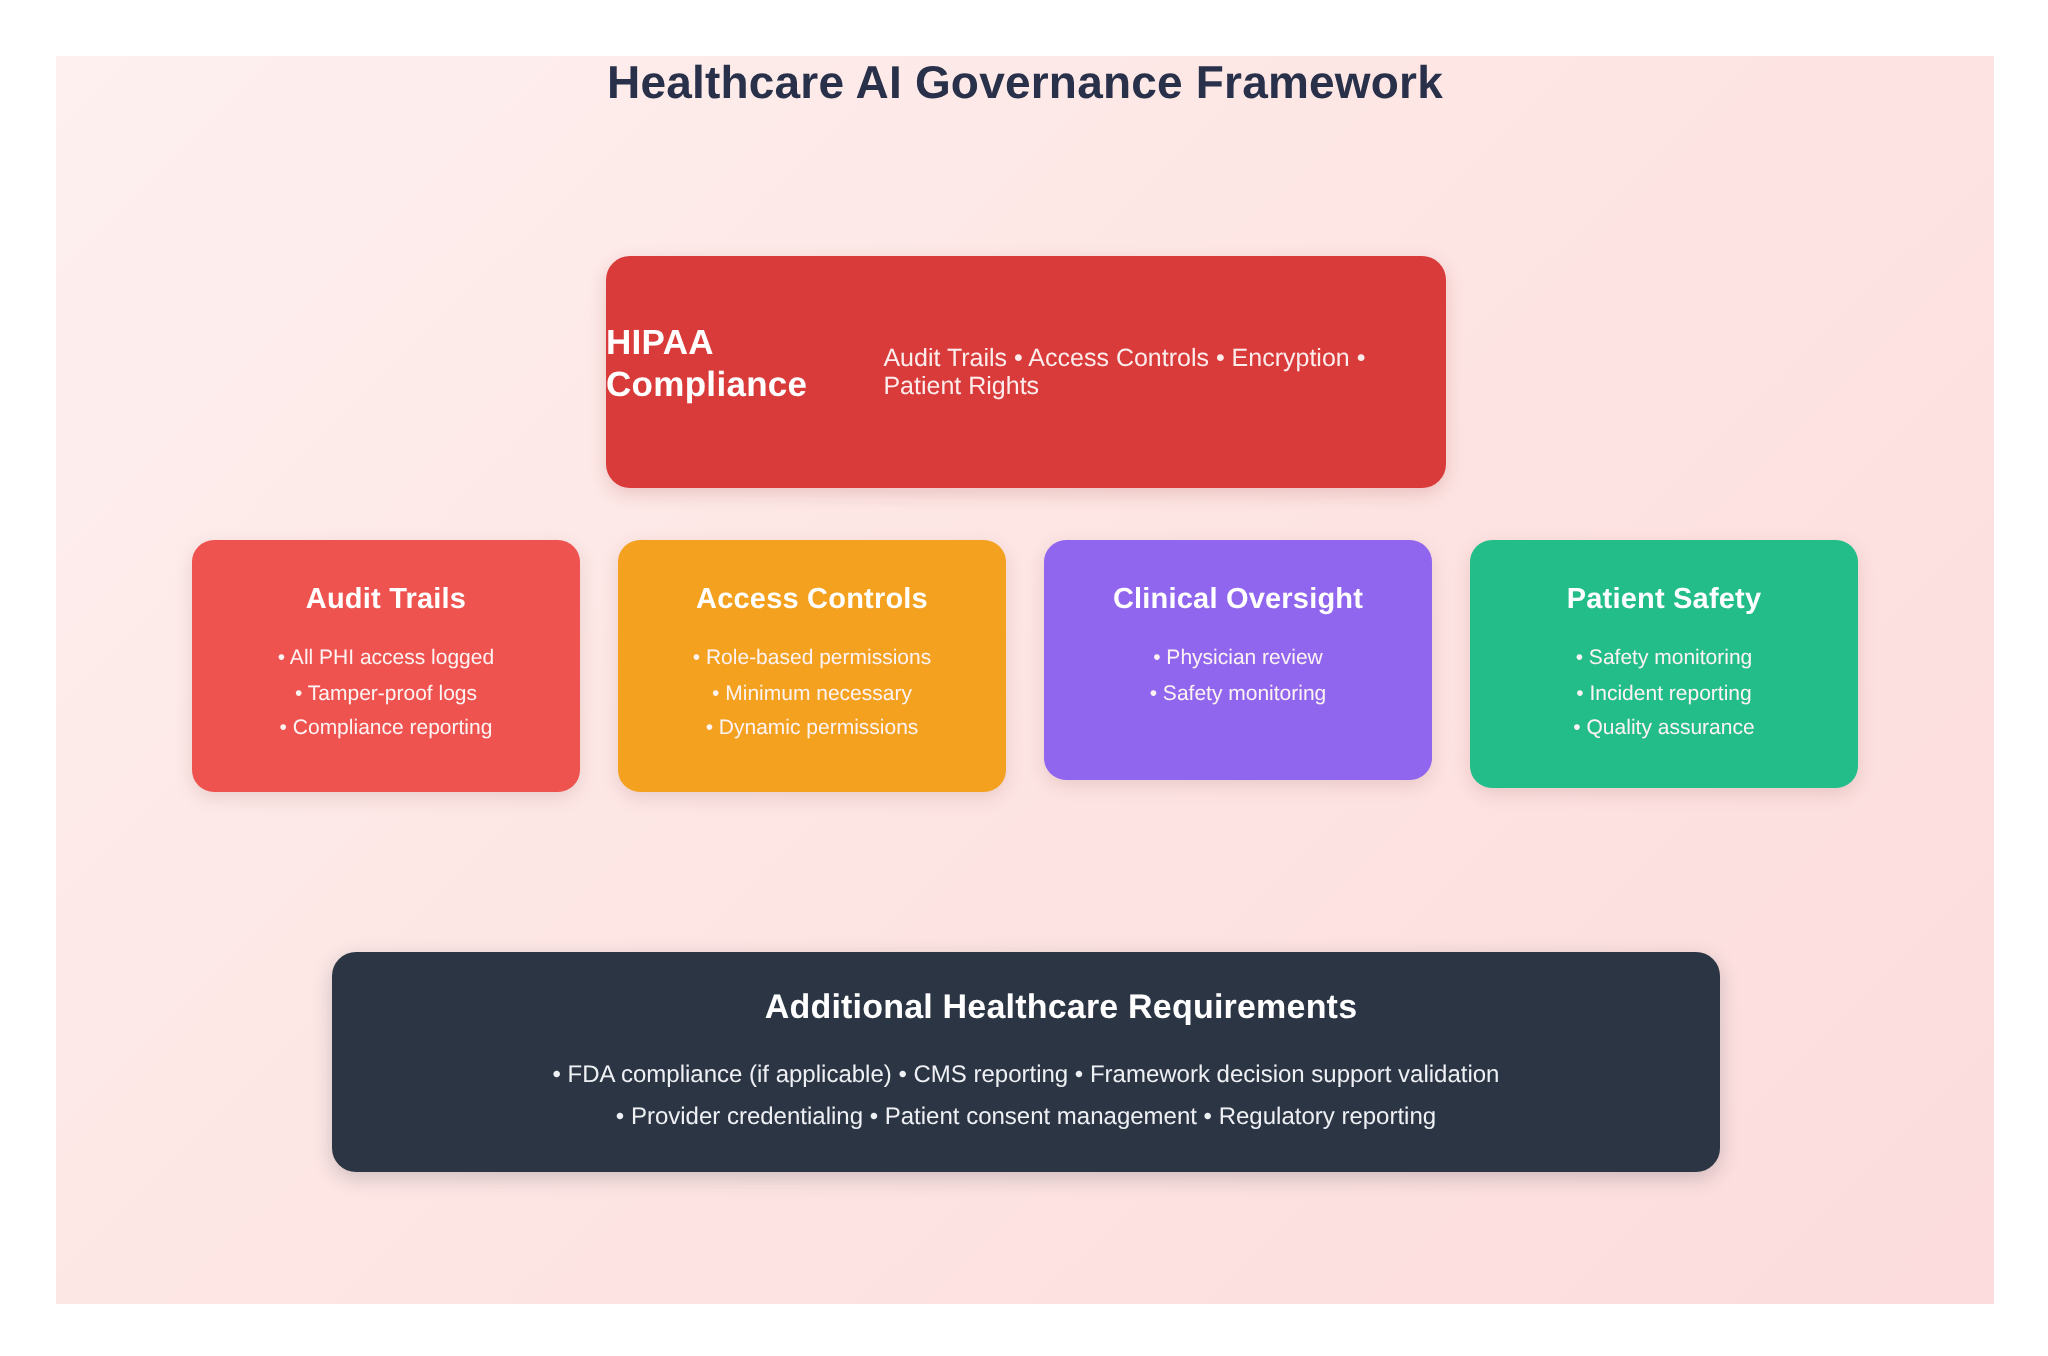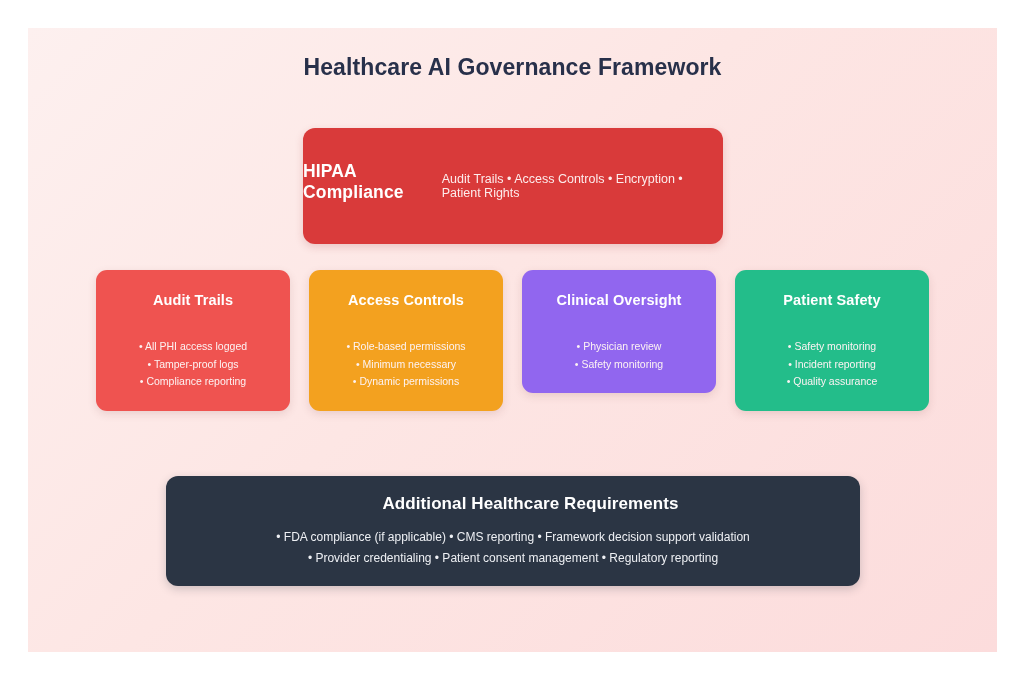--- a/index.html
+++ b/index.html
@@ -19,21 +19,20 @@
     left: 28px;
     top: 28px;
     width: 969px;
     height: 624px;
     background: linear-gradient(135deg, #fdf0ef 0%, #fde6e4 45%, #fcdcdc 100%);
     box-sizing: border-box;
   }
 
   .page-title {
     margin: 0;
-    padding-top: 26px;
     text-align: center;
     font-size: 23px;
     font-weight: bold;
     color: #28304a;
     letter-spacing: 0.1px;
   }
 
   
   .hipaa-card {
     position: absolute;
@@ -81,21 +80,21 @@
     text-align: center;
     color: #ffffff;
     box-shadow: 0 3px 9px rgba(120, 60, 60, 0.15);
   }
   .pillar-card.tall { min-height: 126px; }
   .pillar-card.short { min-height: 120px; }
 
   .pillar-title {
     font-size: 14.5px;
     font-weight: bold;
-    margin-bottom: 30px;
+    margin-bottom: 13px;
     letter-spacing: 0.1px;
   }
   .pillar-item {
     font-size: 10.5px;
     line-height: 17.5px;
     color: #fdf3f3;
     white-space: nowrap;
   }
 
   

